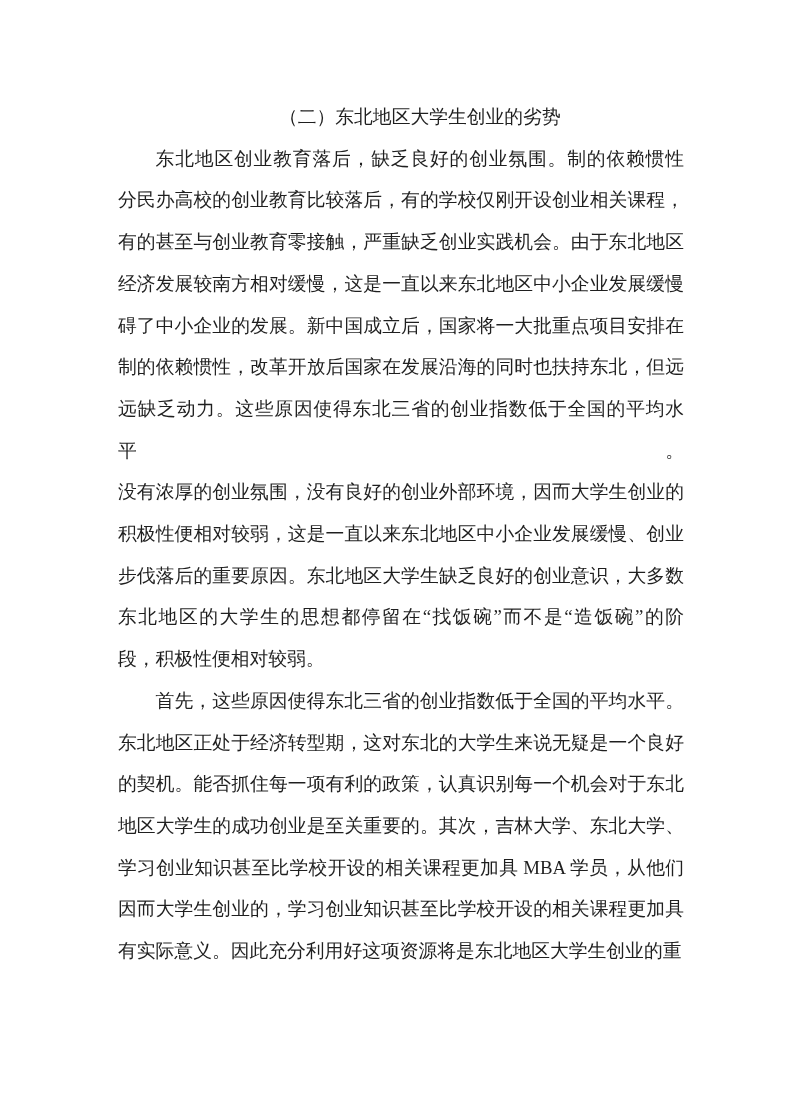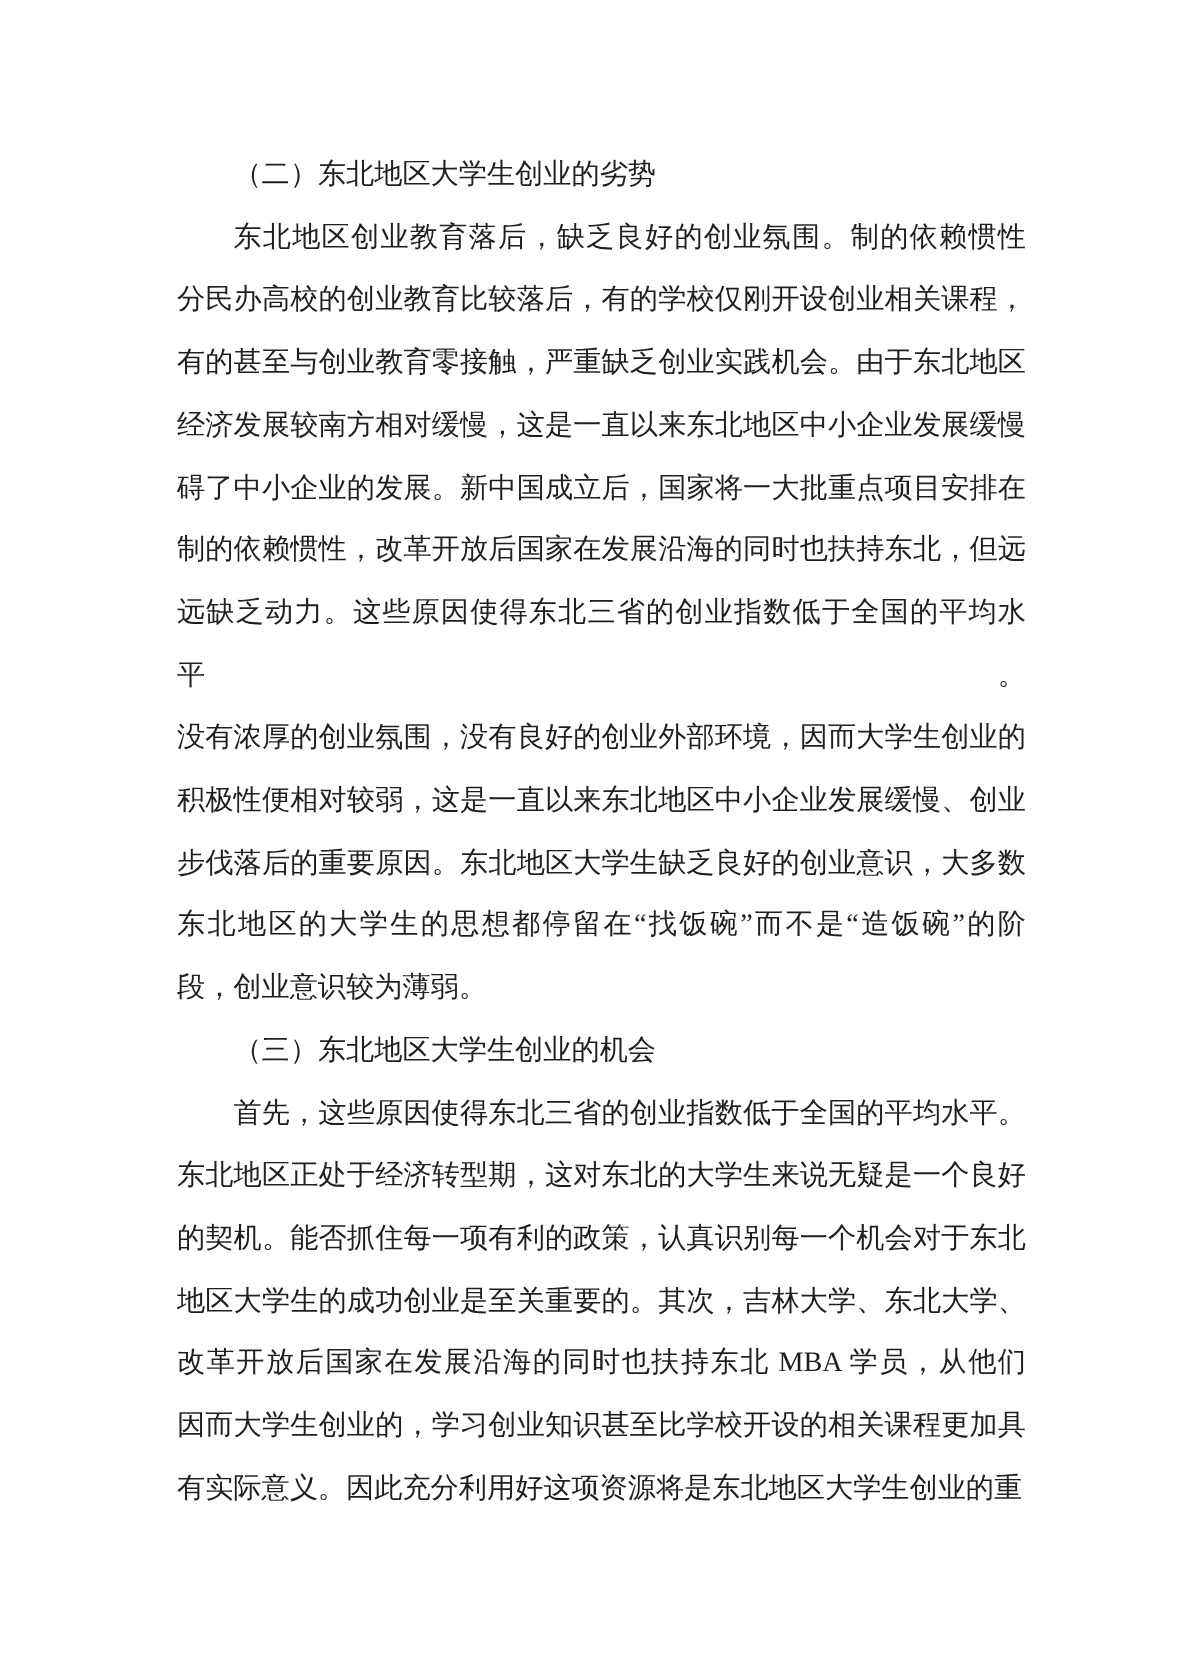--- a/index.html
+++ b/index.html
@@ -23,20 +23,21 @@
   .line {
     font-family: "Liberation Serif", "DejaVu Serif", serif;
     font-size: 18.8px;
     line-height: 41.7px;
     color: #1f1f1f;
     letter-spacing: 0;
     white-space: normal;
   }
   .line.indent {
     text-indent: 2em;
+    text-align: center;
   }
   .line.fill {
     text-align: justify;
     text-align-last: justify;
   }
   .line.heading {
     font-weight: normal;
   }
 </style>
 </head>
@@ -49,23 +50,22 @@
       <div class="line fill">分民办高校的创业教育比较落后，有的学校仅刚开设创业相关课程，</div>
       <div class="line fill">有的甚至与创业教育零接触，严重缺乏创业实践机会。由于东北地区</div>
       <div class="line fill">经济发展较南方相对缓慢，这是一直以来东北地区中小企业发展缓慢</div>
       <div class="line fill">碍了中小企业的发展。新中国成立后，国家将一大批重点项目安排在</div>
       <div class="line fill">制的依赖惯性，改革开放后国家在发展沿海的同时也扶持东北，但远</div>
       <div class="line fill">远缺乏动力。这些原因使得东北三省的创业指数低于全国的平均水平。</div>
       <div class="line fill">没有浓厚的创业氛围，没有良好的创业外部环境，因而大学生创业的</div>
       <div class="line fill">积极性便相对较弱，这是一直以来东北地区中小企业发展缓慢、创业</div>
       <div class="line fill">步伐落后的重要原因。东北地区大学生缺乏良好的创业意识，大多数</div>
       <div class="line fill">东北地区的大学生的思想都停留在“找饭碗”而不是“造饭碗”的阶</div>
-      <div class="line">段，创业意识较为薄弱。</div>
-      <div class="line heading indent">（三）东北地区大学生创业的机会</div>
+      <div class="line">段，积极性便相对较弱。</div>
       <div class="line indent fill">首先，这些原因使得东北三省的创业指数低于全国的平均水平。</div>
       <div class="line fill">东北地区正处于经济转型期，这对东北的大学生来说无疑是一个良好</div>
       <div class="line fill">的契机。能否抓住每一项有利的政策，认真识别每一个机会对于东北</div>
       <div class="line fill">地区大学生的成功创业是至关重要的。其次，吉林大学、东北大学、</div>
-      <div class="line fill">改革开放后国家在发展沿海的同时也扶持东北 MBA 学员，从他们</div>
+      <div class="line fill">学习创业知识甚至比学校开设的相关课程更加具 MBA 学员，从他们</div>
       <div class="line fill">因而大学生创业的，学习创业知识甚至比学校开设的相关课程更加具</div>
       <div class="line">有实际意义。因此充分利用好这项资源将是东北地区大学生创业的重</div>
     </div>
 </div>
 
 </body></html>

